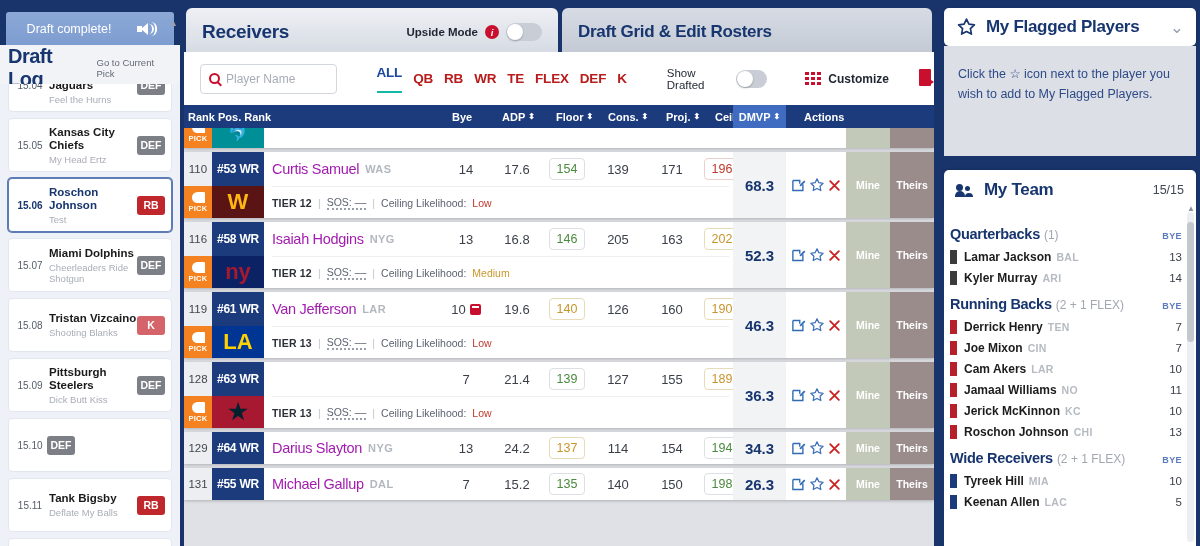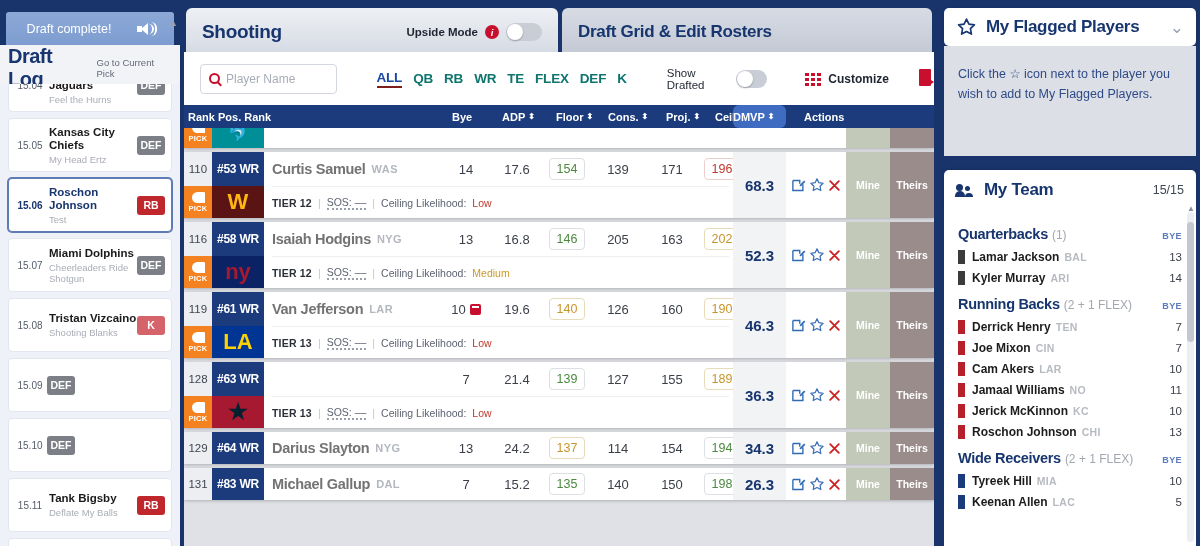--- a/index.html
+++ b/index.html
@@ -80,27 +80,27 @@
   .toolbar { height: 53px; display: flex; align-items: center; padding: 0 0 0 16px; background: #fff; }
   .search-box {
     width: 152px; height: 30px; border: 1px solid #d2d6de; border-radius: 4px;
     display: flex; align-items: center; padding: 0 8px; gap: 6px;
   }
   .mag { width: 11px; height: 11px; border: 2px solid #c8102e; border-radius: 50%; position: relative; flex:0 0 11px;}
   .mag::after { content:""; position:absolute; right:-4px; bottom:-3px; width:5px; height:2px; background:#c8102e; transform: rotate(45deg); }
   .search-ph { font-size: 12px; color: #a7acb6; }
 
   .pos-filters { display: flex; align-items: center; gap: 11px; margin-left: 40px; }
-  .pf { font-size: 13.5px; font-weight: bold; color: #0f766e; letter-spacing: -0.2px; cursor: pointer; }
-  .pf.active { color: #1b47a0; border-bottom: 2px solid #7f1d1d; padding-bottom: 1px; }
+  .pf { font-size: 13.5px; font-weight: bold; color: #b91c1c; letter-spacing: -0.2px; cursor: pointer; }
+  .pf.active { color: #1b47a0; border-bottom: 2px solid #14b8a6; padding-bottom: 11px; }
 
   .showdrafted { margin-left: 40px; display: flex; align-items: center; gap: 8px; }
   .sd-lbl { font-size: 11.5px; font-weight: normal; color: #1f2530; }
 
-  .customize { margin-left: 38px; display: flex; align-items: flex-end; gap: 7px; }
+  .customize { margin-left: 38px; display: flex; align-items: flex-start; gap: 7px; }
   .dots { display: grid; grid-template-columns: repeat(3,4px); grid-template-rows: repeat(3,3px); gap:2px; }
   .dots span { background: #c8102e; width: 4px; height: 3px; display:block; }
   .cz-lbl { font-size: 12px; font-weight: bold; color: #1f2530; }
   .export { margin-left: 30px; width: 17px; height: 19px; position: relative; }
   .export .pg { position:absolute; left:0; top:0; width:12px; height:17px; background:#c8102e; border-radius:1px; }
   .export .ar { position:absolute; right:0; bottom:2px; width:0;height:0;border-top:4px solid transparent;border-bottom:4px solid transparent;border-left:6px solid #c8102e;}
 
   
   .thead { height: 23px; background: #1b3b7d; display: flex; align-items: center; color: #fff;
     font-size: 11px; font-weight: bold; position: relative; }
@@ -120,21 +120,21 @@
   .pickbox { position:absolute; left:0; top:34px; width:28px; height:32px; background:#f58220;
     display:flex; flex-direction:column; align-items:center; justify-content:center; color:#fff; }
   .pickbox .fin { width:13px;height:11px;background:#fff;border-radius:9px 2px 0 9px; }
   .pickbox .pl { font-size:7.5px; font-weight:bold; letter-spacing:.3px; margin-top:1px;}
   .c-pos { position:absolute; left:28px; top:0; width:52px; height:34px; background:#1b3b7d;
     display:flex; align-items:center; justify-content:center; color:#fff; font-size:12px; font-weight:bold; letter-spacing:-.2px;}
   .c-logo { position:absolute; left:28px; top:34px; width:52px; height:32px; overflow:hidden;
     display:flex;align-items:center;justify-content:center; font-weight:bold;}
 
   .c-player { position:absolute; left:88px; top:0; height:34px; display:flex; align-items:center; gap:6px; }
-  .p-name { font-size: 14.5px; font-weight: bold; color:#737373; letter-spacing:-.3px; }
+  .p-name { font-size: 14.5px; font-weight: normal; color:#a21caf; letter-spacing:-.3px; }
   .p-team { font-size: 11px; color:#b3b7be; font-weight:bold; letter-spacing:.4px; }
   .meta { position:absolute; left:88px; top:34px; height:32px; right:205px;
     display:flex; align-items:center; gap:6px; font-size:10.5px; color:#5c6270; border-top:1px solid #edeef1; }
   .meta b { color:#2a2f38; font-weight:bold; letter-spacing:.2px;}
   .meta .sep { color:#c3c6cc; }
   .meta .sos { border-bottom: 2px dotted #9aa0aa; }
   .ceil-Low { color:#c0392b; } .ceil-Medium { color:#c9982b; }
 
   .num { position:absolute; top:0; height:34px; display:flex; align-items:center; justify-content:center;
     font-size:13px; color:#3a3f48; }
@@ -171,21 +171,21 @@
   .team-head { position:absolute; left:4px; top:170px; width:252px; height:40px; background:#fff;
     border-radius:5px 5px 0 0; display:flex; align-items:center; padding:0 12px; gap:9px;
     box-shadow:0 -1px 3px rgba(0,0,0,.12);}
   .team-title { font-size:17px; font-weight:bold; color:#17356e; letter-spacing:-.3px;}
   .team-count { margin-left:auto; font-size:12.5px; color:#3f4853; }
   .people { width:19px;height:13px;position:relative;}
   .people::before{content:"";position:absolute;left:0;top:0;width:7px;height:7px;border-radius:50%;background:#17356e;box-shadow:8px 1px 0 -1px #17356e;}
   .people::after{content:"";position:absolute;left:-1px;bottom:0;width:10px;height:6px;border-radius:5px 5px 0 0;background:#17356e;box-shadow:9px 1px 0 -1px #17356e;}
 
   .team-body { position:absolute; left:4px; top:210px; width:252px; height:336px; background:#fff;
-    padding:8px 14px 0 14px; overflow:hidden; }
+    padding:8px 14px 0 6px; overflow:hidden; }
   .grp-head { display:flex; align-items:baseline; margin:8px 0 4px 0; }
   .grp-name { font-size:14.5px; font-weight:bold; color:#17356e; letter-spacing:-.3px;}
   .grp-sub { font-size:12px; color:#a2a7b0; margin-left:4px; }
   .grp-bye { margin-left:auto; font-size:9px; color:#5a7bbd; font-weight:bold; letter-spacing:.4px;}
   .trow { display:flex; align-items:center; height:21px; }
   .bar { width:7px; height:14px; margin-right:7px; flex:0 0 7px; }
   .bar.QB{background:#3b3b3b;} .bar.RB{background:#b5202a;} .bar.WR{background:#1b3b7d;}
   .tname { font-size:12px; font-weight:bold; color:#1c1c1c; }
   .ttm { font-size:10.5px; color:#b6bac1; font-weight:bold; margin-left:5px; letter-spacing:.3px;}
   .tbye { margin-left:auto; font-size:11.5px; color:#3a3f48; }
@@ -248,41 +248,45 @@
         <div class="log-card">
           <div class="log-num">15.08</div>
           <div class="log-mid">
             <div class="log-name">Tristan Vizcaino</div>
             <div class="log-team">Shooting Blanks</div>
           </div>
           <div class="pos-badge pos-K">K</div>
         </div>
         <div class="log-card">
           <div class="log-num">15.09</div>
+          <div class="log-mid">
+            <div class="log-name">Pittsburgh Steelers</div>
+            <div class="log-team">Dick Butt Kiss</div>
+          </div>
           <div class="pos-badge pos-DEF">DEF</div>
         </div>
         <div class="log-card">
           <div class="log-num">15.10</div>
           <div class="pos-badge pos-DEF">DEF</div>
         </div>
         <div class="log-card">
           <div class="log-num">15.11</div>
           <div class="log-mid">
             <div class="log-name">Tank Bigsby</div>
             <div class="log-team">Deflate My Balls</div>
           </div>
           <div class="pos-badge pos-RB">RB</div>
         </div>
         <div class="log-card"></div>
       </div>
     <span class="log-arrow">▲</span>
   </div>
 
   <div class="tab-rankings">
-    <span class="t-title">Shooting</span>
+    <span class="t-title">Receivers</span>
     <div class="upside-wrap">
       <span class="upside-lbl">Upside Mode</span>
       <span class="info-dot">i</span>
       <span class="toggle"></span>
     </div>
   </div>
 
   <div class="tab-draftgrid">
     <span class="t-title">Draft Grid &amp; Edit Rosters</span>
   </div>
@@ -353,21 +357,21 @@
           <span class="sortarrow">⬍</span>
         </span>
         <span class="cell" style="left: 482px;">
           <span>Proj.</span>
           <span class="sortarrow">⬍</span>
         </span>
         <span class="cell" style="left: 531px;">
           <span>Ceiling</span>
           <span class="sortarrow">⬍</span>
         </span>
-        <span class="cell dmvp-head" style="left: 549px; width: 53px; justify-content: flex-start; border-radius: 6px;">
+        <span class="cell dmvp-head" style="left: 549px; width: 53px; justify-content: center;">
           <span>DMVP</span>
           <span class="sortarrow">⬍</span>
         </span>
         <span class="cell" style="left: 620px;">
           <span>Actions</span>
         </span>
       </div>
     <div class="rows" id="tableRows">
         <div class="prow partial">
           <div class="pickbox" style="top:-12px;height:32px">
@@ -586,21 +590,21 @@
             </svg>
             <svg class="ico" width="13" height="13" viewBox="0 0 24 24">
               <path d="M4 4l16 16M20 4L4 20" stroke="#cc2222" stroke-width="3.4" stroke-linecap="round"></path>
             </svg>
           </div>
           <div class="mine">Mine</div>
           <div class="theirs">Theirs</div>
         </div>
         <div class="prow short">
           <div class="c-rank">131</div>
-          <div class="c-pos">#83 WR</div>
+          <div class="c-pos">#55 WR</div>
           <div class="c-player">
             <span class="p-name">Michael Gallup</span>
             <span class="p-team">DAL</span>
           </div>
           <div class="num" style="left:262px;width:40px">7</div>
           <div class="num" style="left:310px;width:46px">15.2</div>
           <div class="num" style="left:358px;width:50px">
             <span class="pill green">135</span>
           </div>
           <div class="num" style="left:412px;width:44px">140</div>

